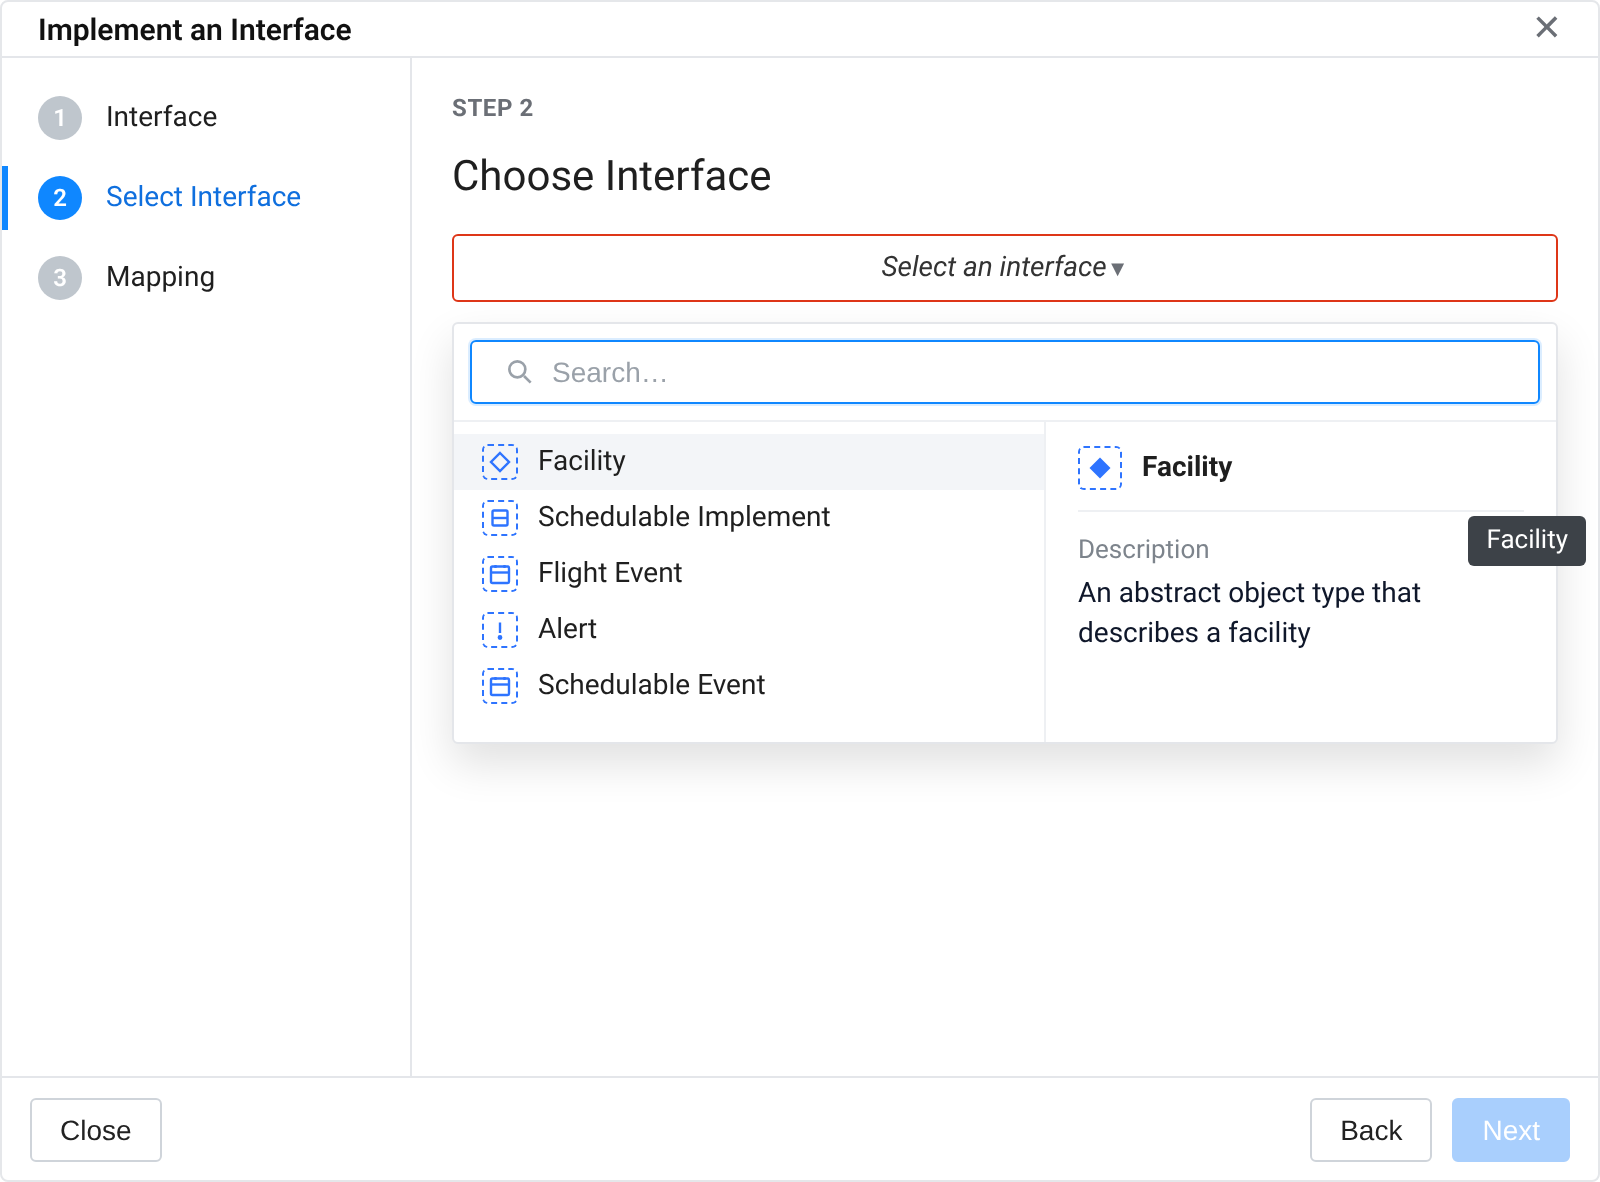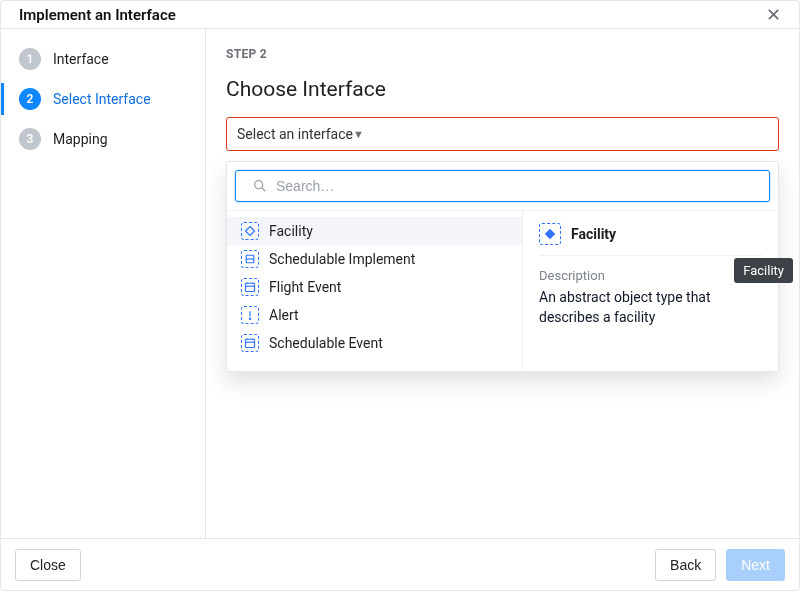--- a/index.html
+++ b/index.html
@@ -32,22 +32,22 @@
   .step.active::before {
     content:""; position:absolute; left:0; top:4px; bottom:4px; width:3px; background:#0f87ff;
   }
   .main {
     flex:1; padding: 18px 20px 0 20px; position:relative; overflow:hidden;
   }
   .eyebrow { font-size:12px; font-weight:700; letter-spacing:0.3px; color:#6b6f76; }
   .h1 { font-size:21px; font-weight:400; margin-top:16px; margin-bottom:16px; }
   .select {
     width:100%; height:34px; border:1px solid #de3618; border-radius:3px;
-    display:flex; align-items:center; justify-content:flex-start; padding:0 10px;
-    font-size:14px; color:#333; cursor:pointer; background:#fff;
+    display:flex; align-items:center; justify-content:center; padding:0 10px;
+    font-size:14px; color:#333; cursor:pointer; background:#fff;font-style:italic;
   }
   .select .caret { font-size:11px; color:#6b6f76; }
   .dropdown {
     margin-top:10px; border:1px solid #e4e6ea; border-radius:3px; box-shadow: 0 10px 22px rgba(0,0,0,0.12);
     background:#fff; width: 553px;
   }
   .search {
     padding:8px; border-bottom:1px solid #eef0f3;
   }
   .search-inner {

